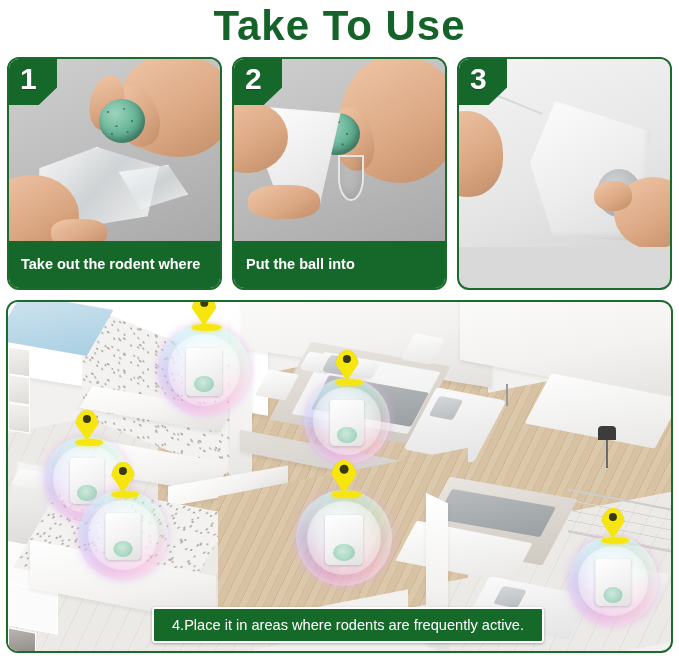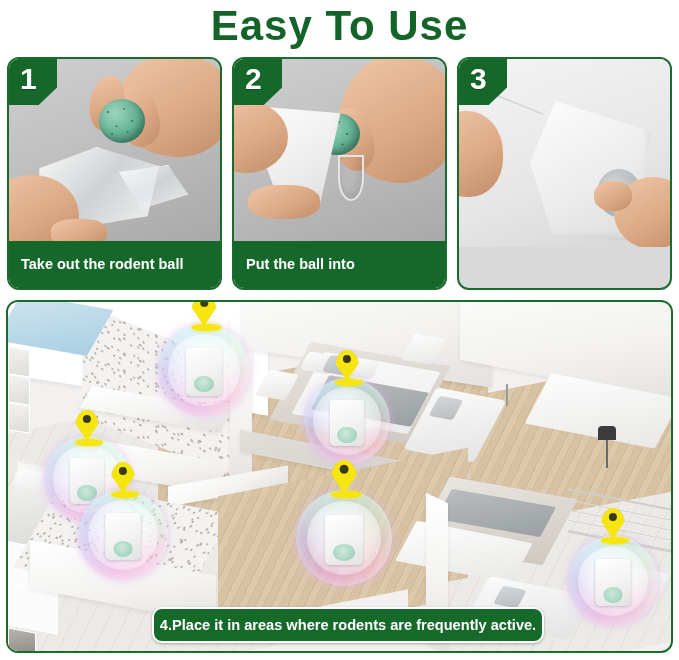--- a/index.html
+++ b/index.html
@@ -279,37 +279,37 @@
 
   
   .fp-caption {
     position: absolute;
     left: 144px;
     bottom: 8px;
     width: 392px;
     height: 36px;
     background: #156a2a;
     border: 2px solid #ffffff;
-    border-radius: 10px;
+    border-radius: 3px;
     color: #ffffff;
     font-size: 14.6px;
-    font-weight: bold;
+    font-weight: normal;
     display: flex;
     align-items: center;
     justify-content: center;
     z-index: 40;
     box-shadow: 0 1px 3px rgba(0,0,0,.3);
     font-family: "Liberation Sans", sans-serif;
     white-space: nowrap;
   }
 </style>
 </head>
 <body>
 
-<div class="title">Easy To Use</div>
+<div class="title">Take To Use</div>
 
 <div class="steps">
 
   <div class="step">
     <div class="step-photo">
       <div class="scene">
         <div class="bg-gray"></div>
 
         <div class="hand" style="width:118px;height:104px;right:-14px;top:-6px;border-radius:48% 52% 46% 54%/56% 48% 52% 44%;"></div>
         <div class="hand" style="width:42px;height:62px;right:62px;top:26px;transform:rotate(-18deg);border-radius:50% 50% 44% 44%;"></div>
@@ -321,21 +321,21 @@
         <div class="plastic" style="width:72px;height:48px;left:108px;top:104px;transform:rotate(9deg);clip-path:polygon(0% 30%,66% 0%,100% 54%,38% 100%);"></div>
 
         <div class="hand" style="width:96px;height:76px;left:-26px;top:116px;border-radius:52% 48% 50% 50%/46% 54% 46% 54%;"></div>
         <div class="hand" style="width:56px;height:28px;left:42px;top:160px;border-radius:40%;"></div>
       </div>
     </div>
     <div class="badge">
       <span>1</span>
     </div>
     <div class="caption">
-      <div>Take out the rodent ball</div>
+      <div>Take out the rodent where</div>
     </div>
   </div>
 
   <div class="step">
     <div class="step-photo">
       <div class="scene">
         <div class="bg-gray"></div>
 
         <div class="hand" style="width:122px;height:128px;right:-16px;top:-4px;border-radius:46% 54% 50% 50%/54% 46% 54% 46%;"></div>
         <div class="hand" style="width:40px;height:64px;right:72px;top:48px;transform:rotate(-14deg);border-radius:46%;"></div>

